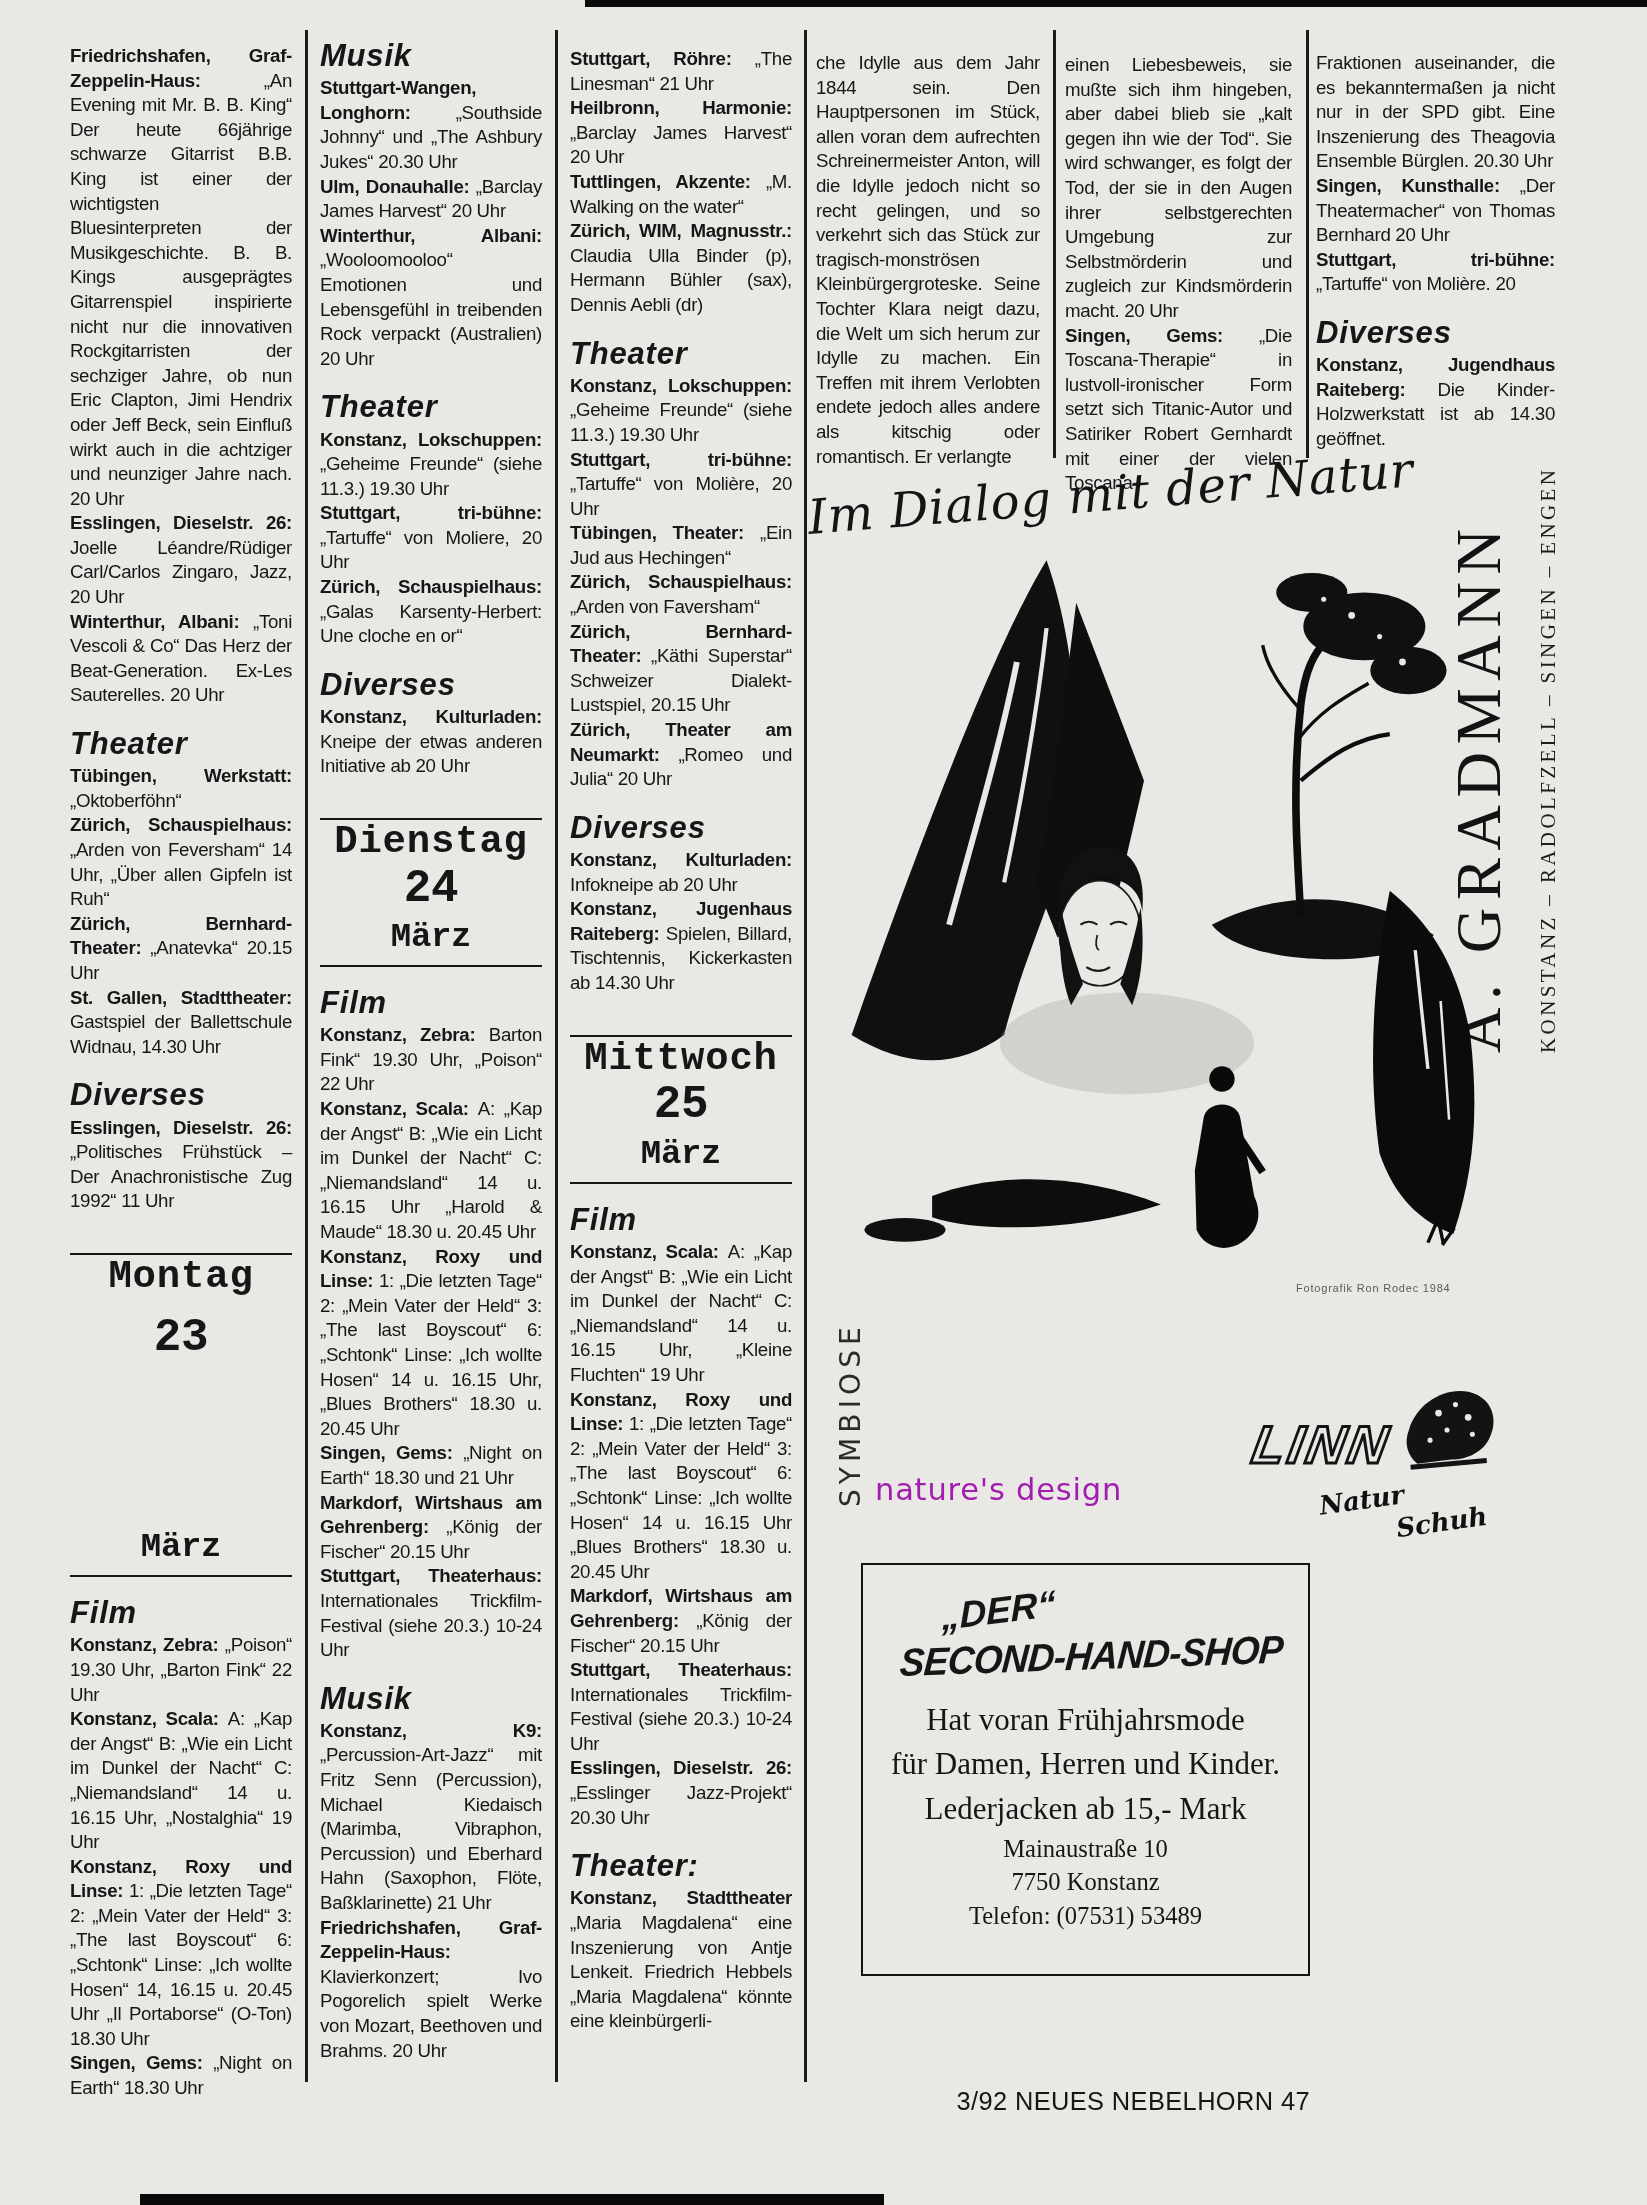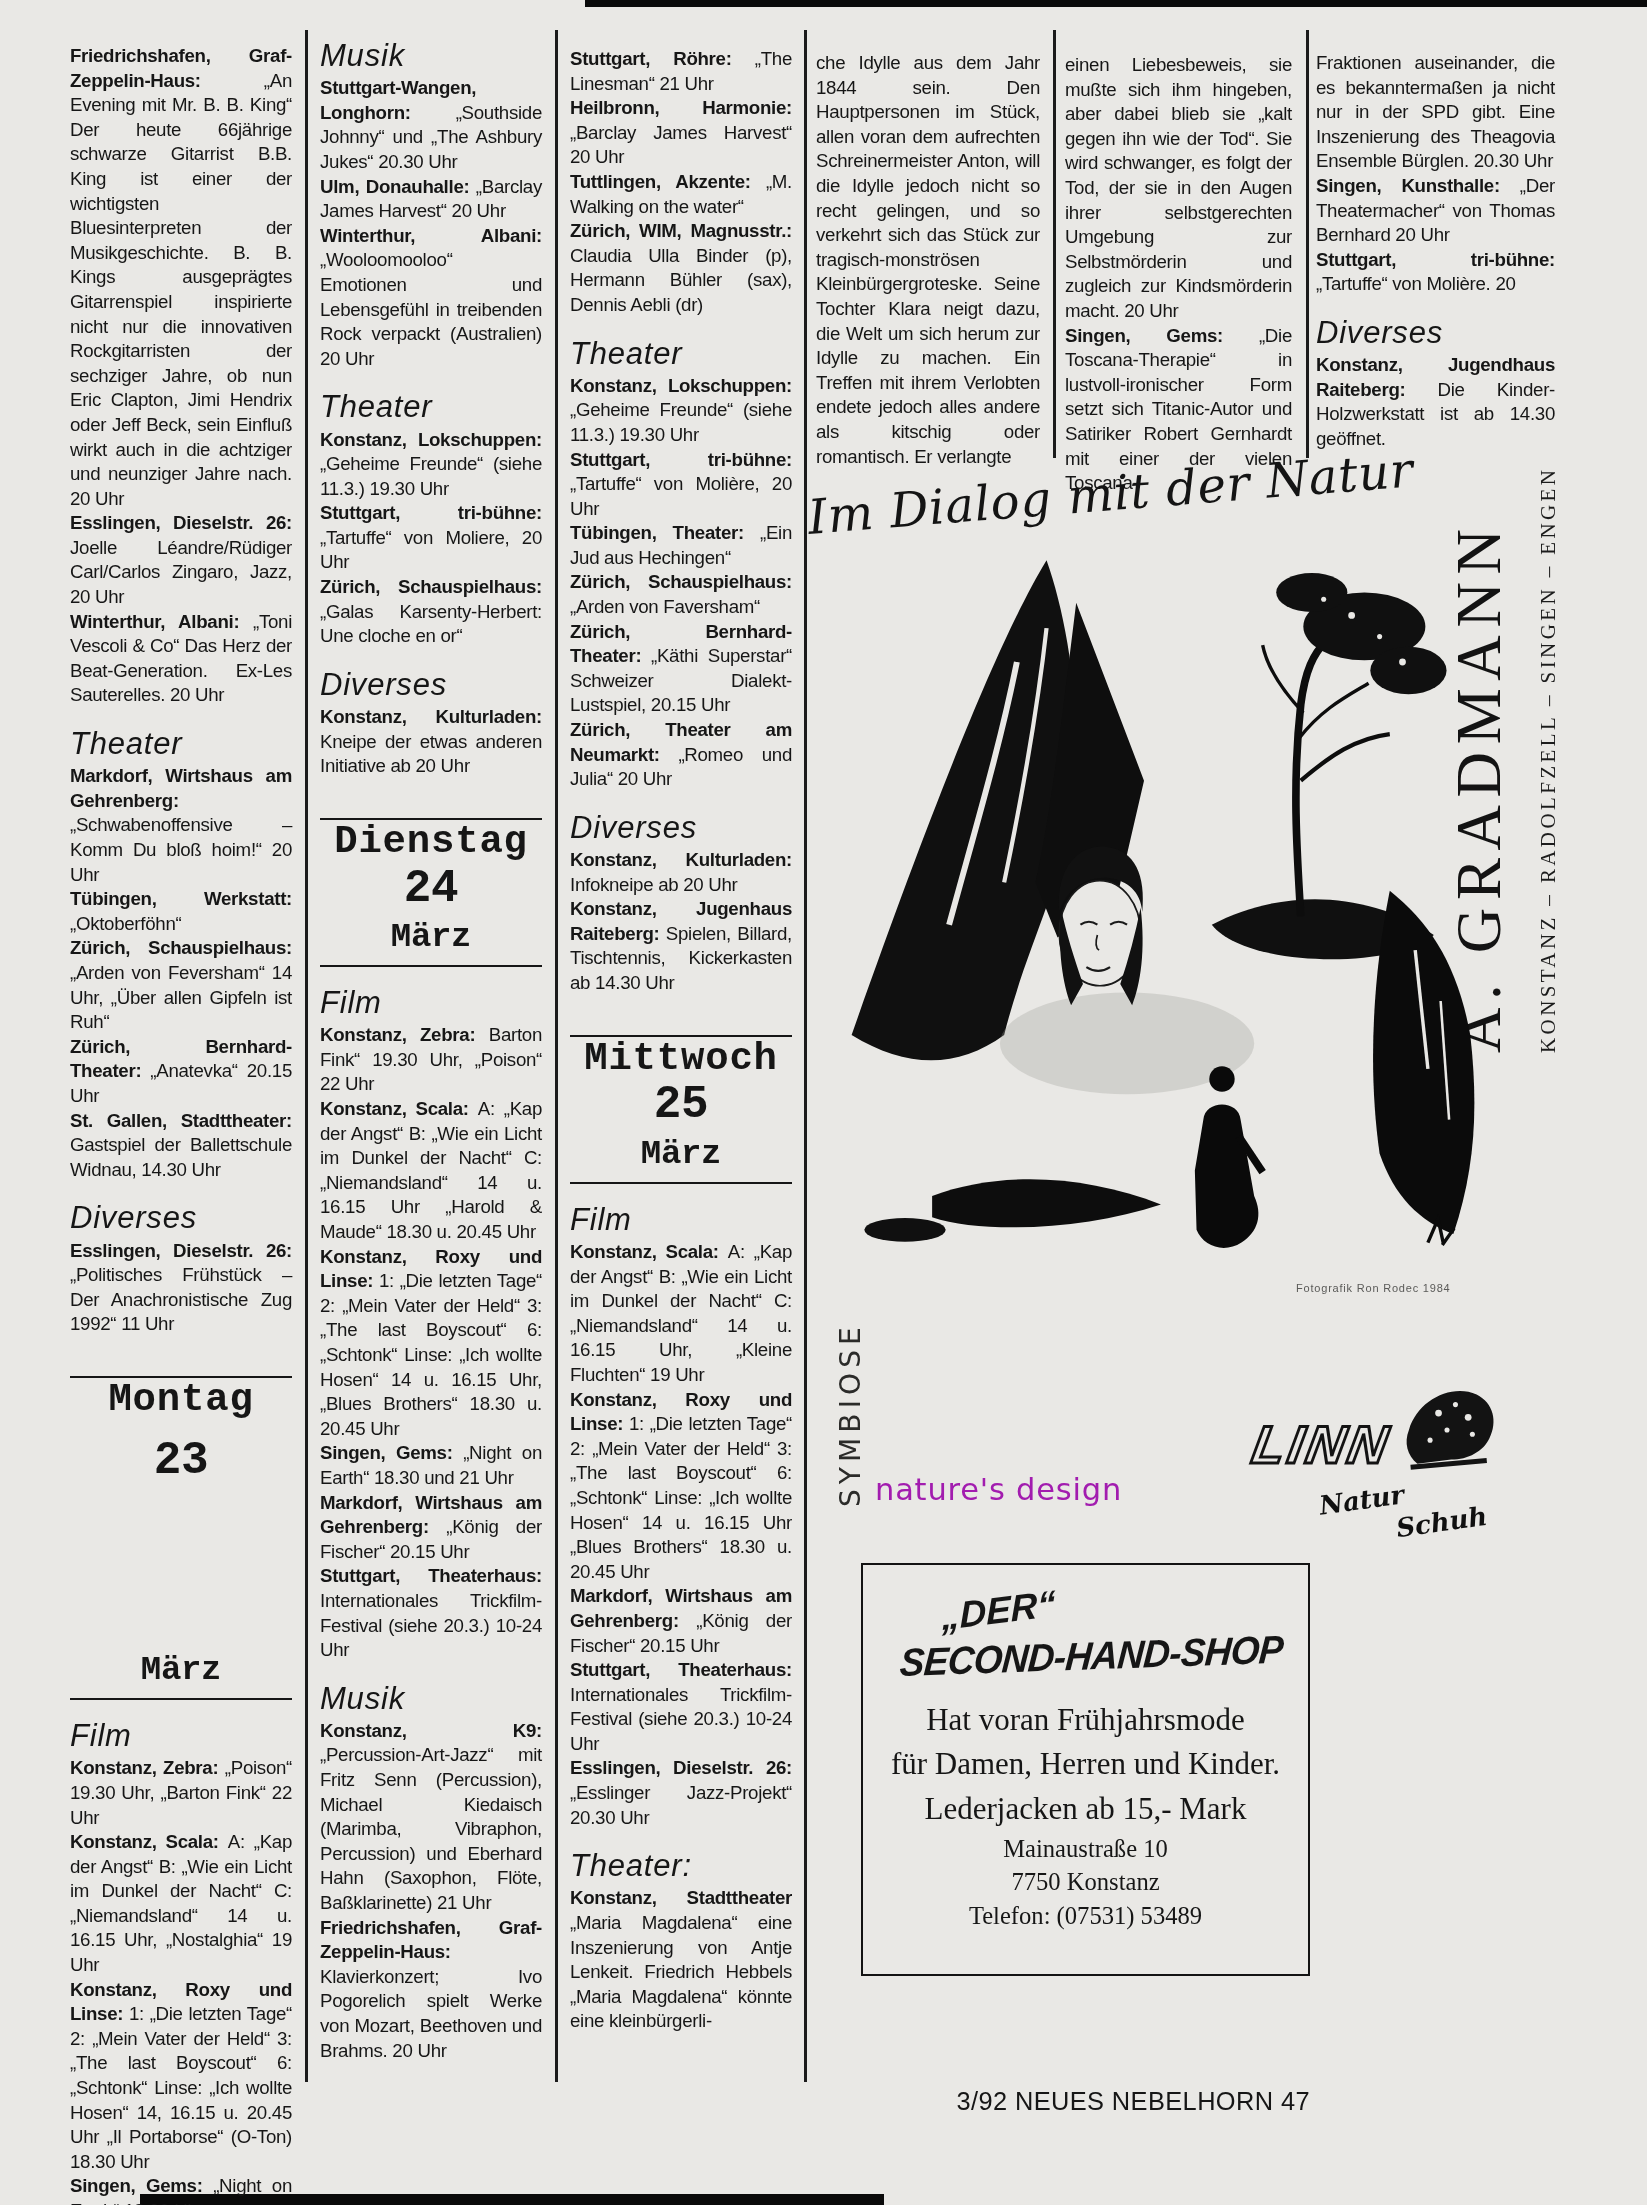--- a/index.html
+++ b/index.html
@@ -18,21 +18,21 @@
   
   .col{position:absolute;font-size:18.7px;line-height:24.6px;text-align:justify;letter-spacing:-0.3px;}
   .c0{left:70px;  top:44px; width:222px;}
   .c1{left:320px; top:44px; width:222px;}
   .c2{left:570px; top:47px; width:222px;}
   .c3{left:816px; top:51px; width:224px;}
   .c4{left:1065px;top:53px; width:227px;}
   .c5{left:1316px;top:51px; width:239px;}
   .entry{margin:0;}
   .entry .lead{font-weight:bold;}
-  .section-heading{font-style:italic;font-size:31px;letter-spacing:0.8px;margin:24px 0 7.6px 0;font-weight:normal;}
+  .section-heading{font-style:italic;font-size:31px;letter-spacing:0.8px;margin:24px 0 7.6px 0;font-weight:bold;}
   .col .section-heading:first-child{margin-top:0;}
   .day-block{text-align:center;font-weight:bold;border-top:2.5px solid #161616;border-bottom:2.5px solid #161616;
              margin:39px 0 22px 0;padding:10.2px 0 15.3px 0;font-family:Liberation Mono, monospace;}
   .day-name{font-size:39px;letter-spacing:0.8px;}
   .day-num{font-size:46px;margin-top:22px;}
   .day-month{font-size:34px;margin-top:24px;}
   .day-block.stretch .day-num{margin-top:36px;}
   .day-block.stretch .day-month{margin-top:185px;}
   
   .dialog-headline{position:absolute;left:807px;top:465px;width:610px;font-family:"DejaVu Serif",serif;
@@ -81,21 +81,20 @@
   <div class="vline v2"></div>
   <div class="vline v3"></div>
   <div class="vline v4"></div>
   <div class="vline v5"></div>
 
   <div class="col c0">
       <p class="entry"><b class="lead">Friedrichshafen, Graf-Zeppelin-Haus: </b>„An Evening mit Mr. B. B. King“ Der heute 66jährige schwarze Gitarrist B.B. King ist einer der wichtigsten Bluesinterpreten der Musikgeschichte. B. B. Kings ausgeprägtes Gitarrenspiel inspirierte nicht nur die innovativen Rockgitarristen der sechziger Jahre, ob nun Eric Clapton, Jimi Hendrix oder Jeff Beck, sein Einfluß wirkt auch in die achtziger und neunziger Jahre nach. 20 Uhr</p>
       <p class="entry"><b class="lead">Esslingen, Dieselstr. 26: </b>Joelle Léandre/Rüdiger Carl/Carlos Zingaro, Jazz, 20 Uhr</p>
       <p class="entry"><b class="lead">Winterthur, Albani: </b>„Toni Vescoli &amp; Co“ Das Herz der Beat-Generation. Ex-Les Sauterelles. 20 Uhr</p>
       <div class="section-heading">Theater</div>
-      <p class="entry"><b class="lead">Markdorf, Wirtshaus am Gehrenberg: </b>„Schwabenoffensive – Komm Du bloß hoim!“ 20 Uhr</p>
       <p class="entry"><b class="lead">Tübingen, Werkstatt: </b>„Oktoberföhn“</p>
       <p class="entry"><b class="lead">Zürich, Schauspielhaus: </b>„Arden von Feversham“ 14 Uhr, „Über allen Gipfeln ist Ruh“</p>
       <p class="entry"><b class="lead">Zürich, Bernhard-Theater: </b>„Anatevka“ 20.15 Uhr</p>
       <p class="entry"><b class="lead">St. Gallen, Stadttheater: </b>Gastspiel der Ballettschule Widnau, 14.30 Uhr</p>
       <div class="section-heading">Diverses</div>
       <p class="entry"><b class="lead">Esslingen, Dieselstr. 26: </b>„Politisches Frühstück – Der Anachronistische Zug 1992“ 11 Uhr</p>
       <div class="day-block stretch">
         <div class="day-name">Montag</div>
         <div class="day-num">23</div>
         <div class="day-month">März</div>

